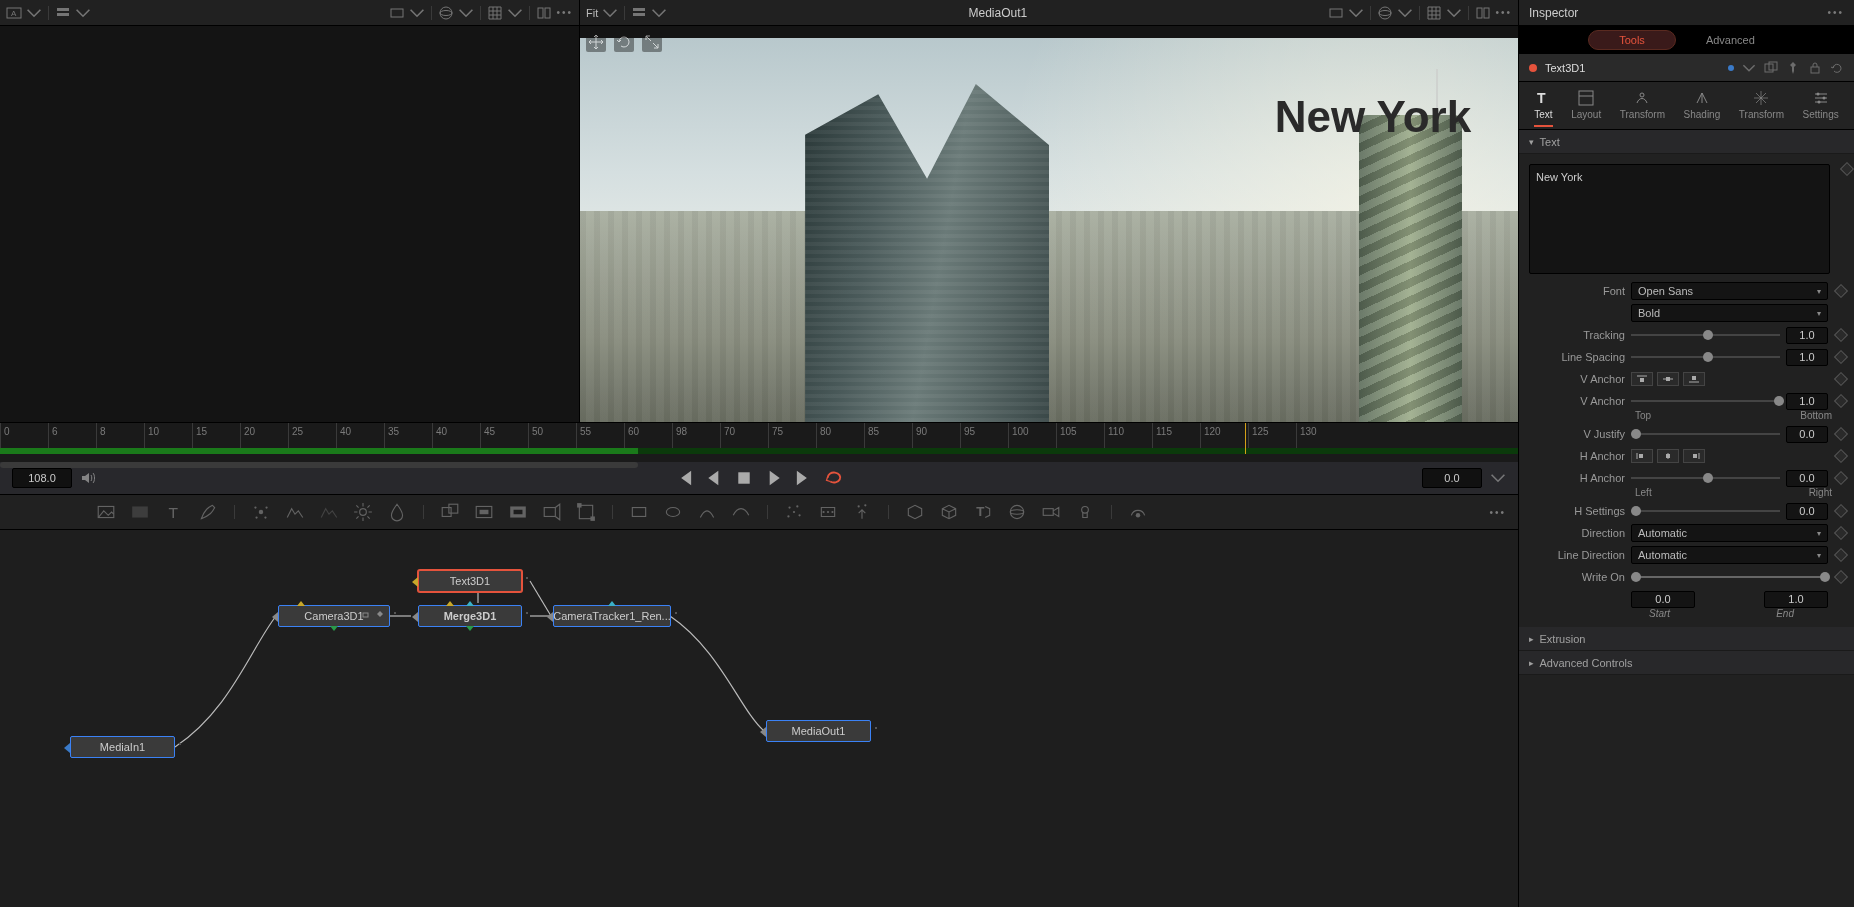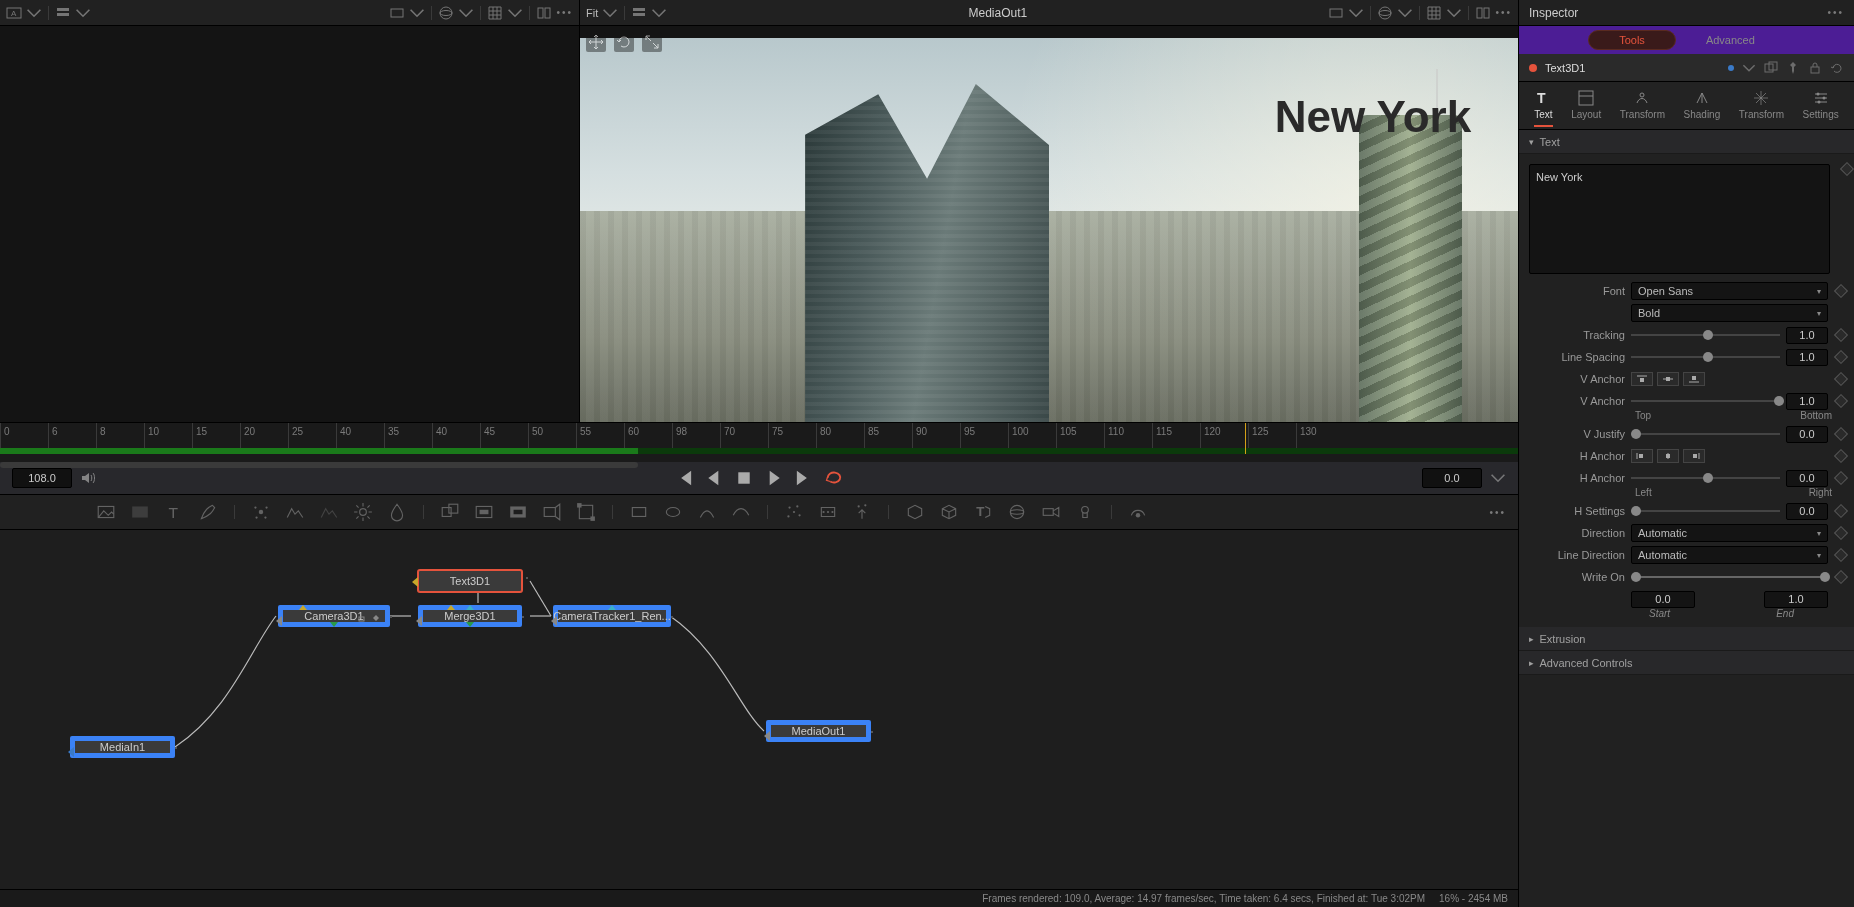--- a/index.html
+++ b/index.html
@@ -54,36 +54,36 @@
 .pb-btn.loop { color:#e5533c; }
 .pb-right { display:flex; align-items:center; gap:8px;}
 
 
 .shelf { height: 36px; background:#212121; display:flex; align-items:center; padding:0 12px; gap:14px; border-top:1px solid #000; border-bottom:1px solid #000;}
 .shelf .tb-icon { opacity:.55; width:20px; height:20px;}
 .shelf-dots { position:absolute; right:6px; }
 
 
 .node-area { flex:1; background:#1e1e1e; position:relative; overflow:hidden;}
-.node { position:absolute; height:22px; min-width:104px; background:#3a3a3a; border:5px solid #3b82f6; border-radius:2px; display:flex; align-items:center; justify-content:center; color:#ccc; font-size:11px; padding:0 8px; cursor:pointer;}
+.node { position:absolute; height:22px; min-width:104px; background:#3a3a3a; border:1px solid #3b82f6; border-radius:2px; display:flex; align-items:center; justify-content:center; color:#ccc; font-size:11px; padding:0 8px; cursor:pointer;}
 .node.selected { border:1px solid #e5533c; box-shadow: 0 0 0 1px #e5533c; }
 .node .pin { position:absolute; width:0; height:0; }
 .pin-l { left:-7px; top:6px; border-top:5px solid transparent; border-bottom:5px solid transparent; border-right:6px solid #888;}
 .pin-r { right:-7px; top:6px; width:6px; height:6px; background:#888; border:1px solid #555;}
 .pin-t-y { top:-5px; left:50%; transform:translateX(-50%); border-left:4px solid transparent; border-right:4px solid transparent; border-bottom:5px solid #c8a82a;}
 .pin-b-g { bottom:-5px; left:50%; transform:translateX(-50%); border-left:4px solid transparent; border-right:4px solid transparent; border-top:5px solid #2a9a4a;}
 .pin-t-c { top:-5px; left:50%; transform:translateX(-50%); border-left:4px solid transparent; border-right:4px solid transparent; border-bottom:5px solid #3ab0c8;}
 .pin-l-b { left:-7px; top:6px; border-top:5px solid transparent; border-bottom:5px solid transparent; border-right:6px solid #3a7ac8;}
 .node-cam-icons { position:absolute; right:4px; top:4px; display:flex; gap:3px; color:#888;}
 svg.wire { position:absolute; inset:0; width:100%; height:100%; pointer-events:none; }
 svg.wire path { stroke:#bbb; stroke-width:1.2; fill:none; }
 
 
 .insp-header { height:26px; display:flex; align-items:center; padding:0 10px; border-bottom:1px solid #000; background:#212121; justify-content:space-between;}
-.insp-tabs { height:28px; display:flex; justify-content:center; align-items:center; gap:0; padding:4px 0; background:#4c1d95;}
+.insp-tabs { height:28px; display:flex; justify-content:center; align-items:center; gap:0; padding:4px 0; background:#000000;}
 .pill { padding: 3px 30px; border-radius: 10px; font-size:11px; cursor:pointer; color:#888;}
 .pill.active { background:#3a1a1a; color:#e5533c; border:1px solid #5a2a20;}
 .node-row { height:28px; display:flex; align-items:center; padding: 0 10px; gap:8px; background:#2a2a2a; border-bottom:1px solid #000;}
 .status-dot { width:8px; height:8px; border-radius:50%; background:#e5533c; }
 .node-row .spacer { flex:1; }
 .node-row .indicator-dot { width:6px;height:6px;background:#3a7ac8;border-radius:50%; }
 .mini-ico { width:14px; height:14px; opacity:.6; cursor:pointer; }
 
 .cat-tabs { height:48px; display:flex; justify-content:space-around; align-items:center; padding: 4px 6px 0; border-bottom:1px solid #000; background:#232323;}
 .cat-tab { display:flex; flex-direction:column; align-items:center; gap:2px; font-size:10px; color:#888; cursor:pointer; padding-bottom:6px; position:relative;}
@@ -927,37 +927,33 @@
         </span>
       <span class="pin pin-r"></span>
         <span class="pin pin-t-y" style="left:20%"></span>
         <span class="pin pin-b-g"></span>
     </div>
     <div class="node selected" style="left:418px; top:40px; width:104px;">
       <span class="pin pin-l" style="border-right-color:#c8a82a;"></span>
         <span>Text3D1</span>
         <span class="pin pin-r"></span>
     </div>
-    <div class="node" style="left:418px; top:75px; width:104px;">
+    <div class="node" style="left:418px; top:75px; width:104px;font-weight:bold;">
       <span class="pin pin-l"></span>
         <span>Merge3D1</span>
         <span class="pin pin-r"></span>
       <span class="pin pin-t-y" style="left:30%"></span>
         <span class="pin pin-t-c" style="left:50%"></span>
         <span class="pin pin-b-g"></span>
     </div>
     <div class="node" style="left:553px; top:75px; width:118px;">
       <span class="pin pin-l"></span>
         <span>CameraTracker1_Ren...</span>
         <span class="pin pin-r"></span>
         <span class="pin pin-t-c"></span>
     </div>
     <div class="node" style="left:766px; top:190px; width:105px;">
       <span class="pin pin-l"></span>
         <span>MediaOut1</span>
         <span class="pin pin-r"></span>
     </div>
   </div>
-  <div class="statusbar">
-    <span>Frames rendered:  109.0,   Average:  14.97 frames/sec,   Time taken:  6.4 secs,   Finished at:  Tue 3:02PM</span>
-    <span>16% - 2454 MB</span>
-  </div>
 </div>
 
 </body></html>

